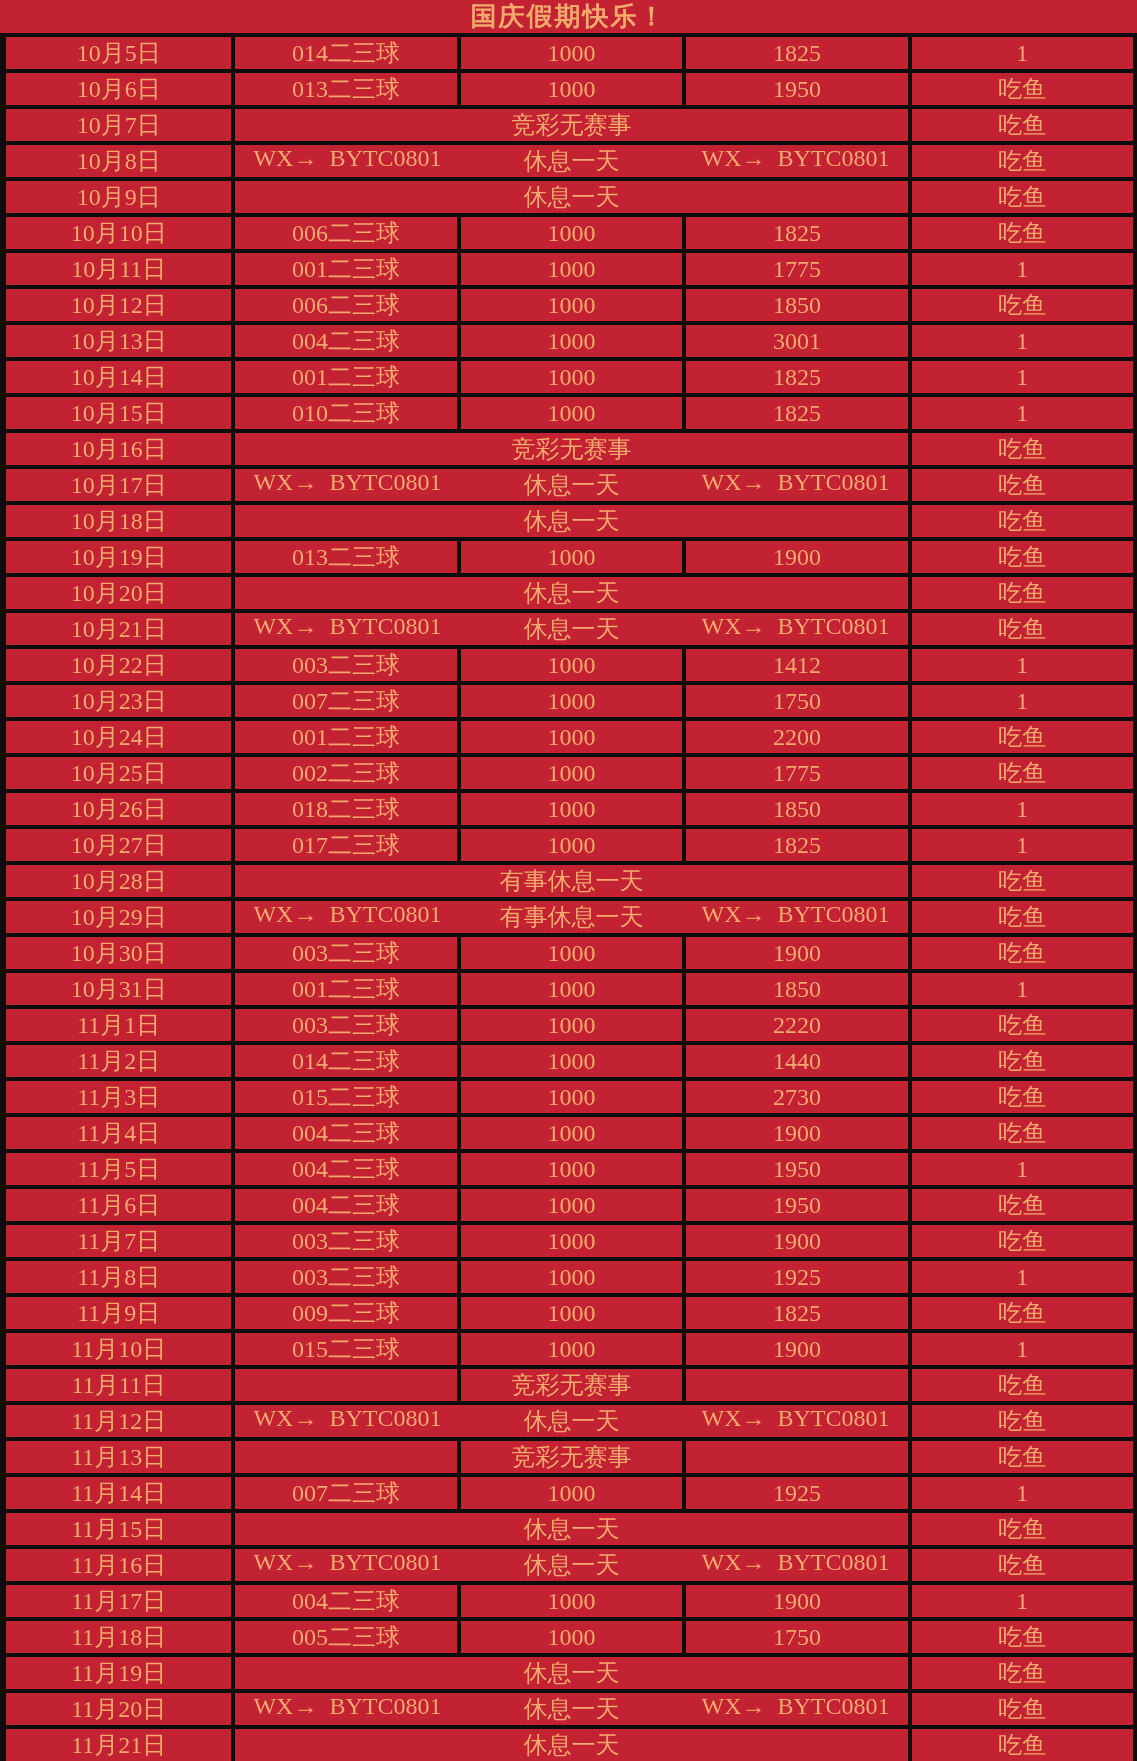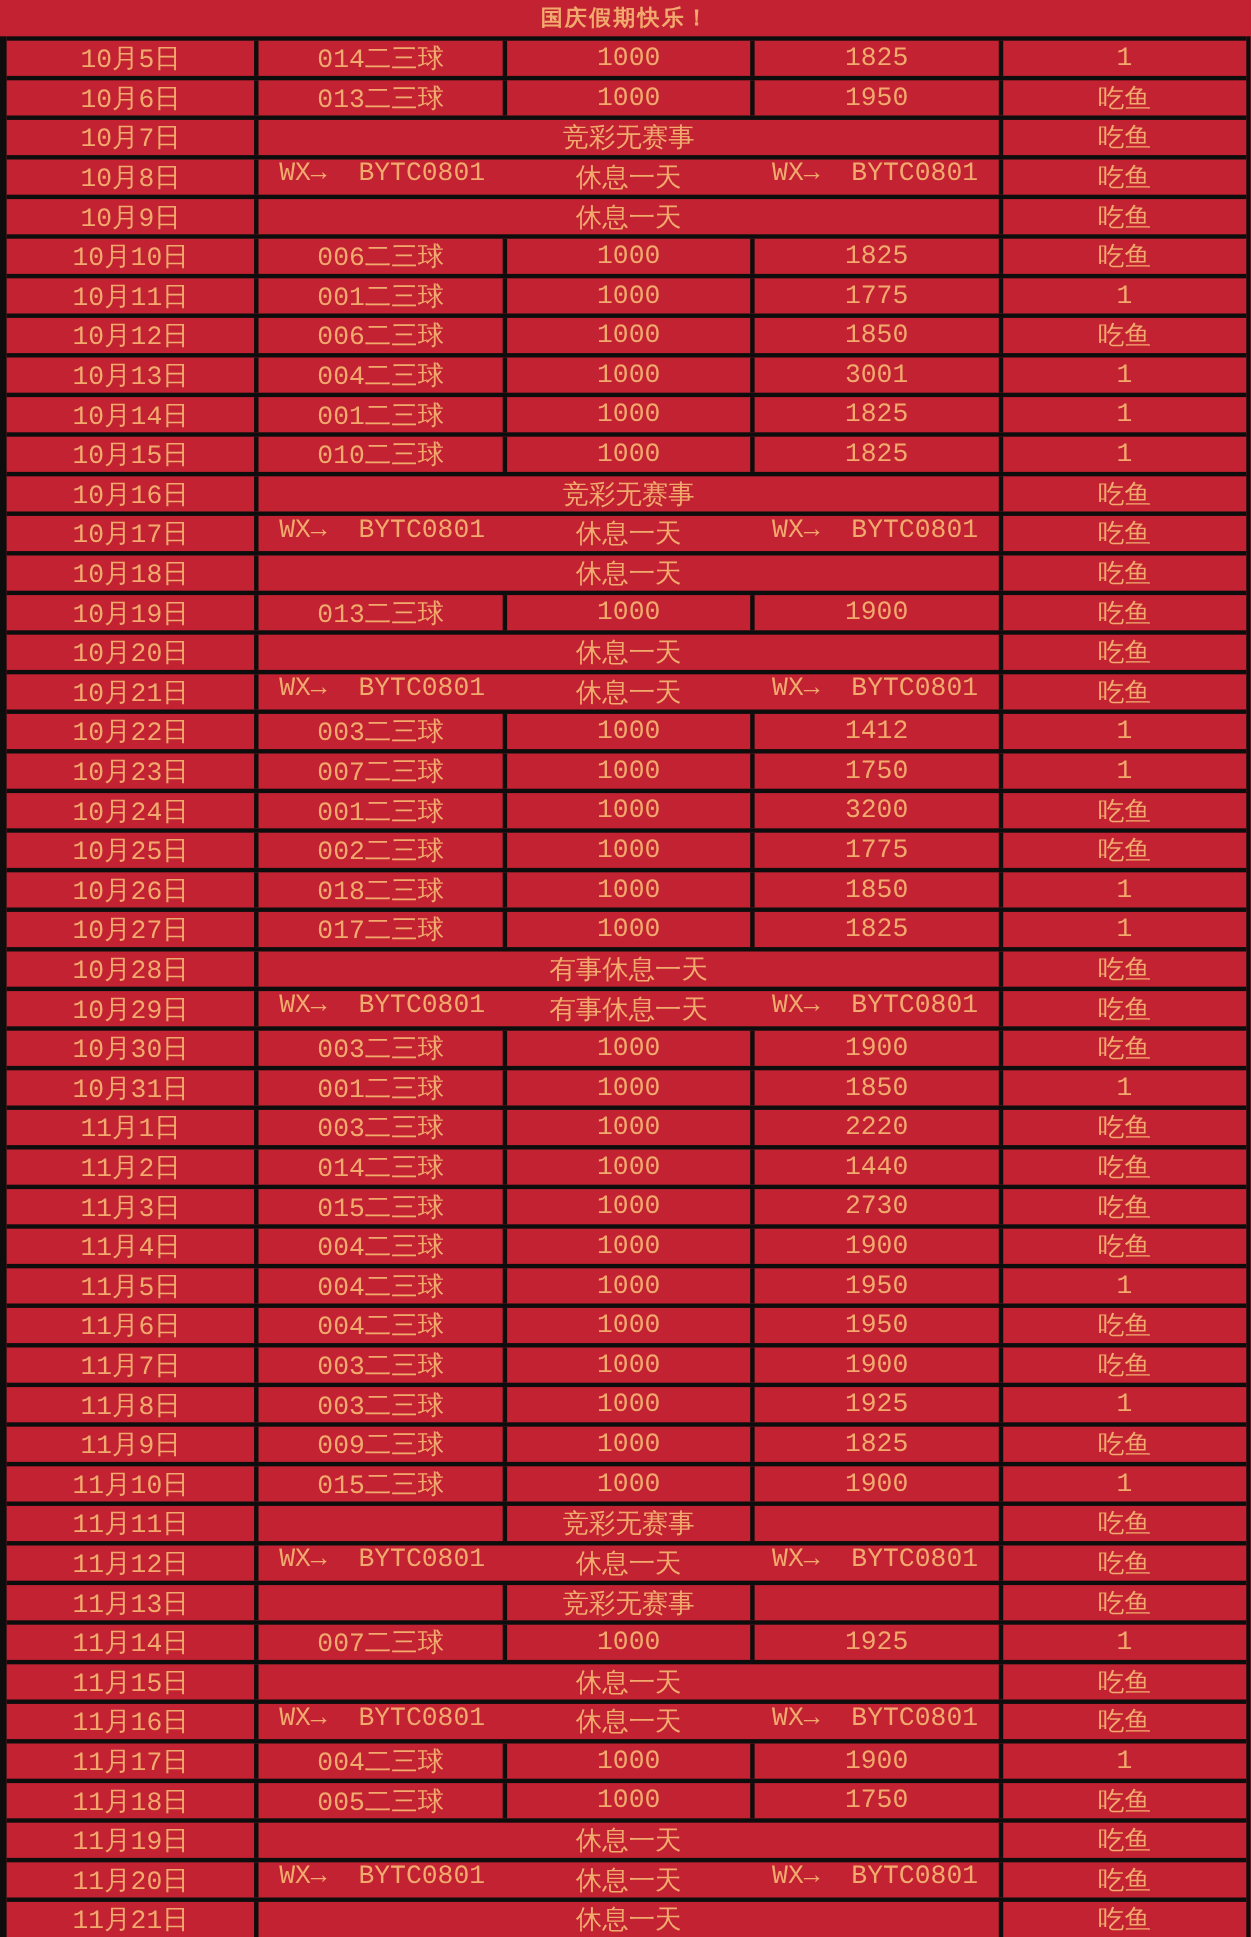--- a/index.html
+++ b/index.html
@@ -10,35 +10,34 @@
     overflow: hidden;
     background: var(--red, #c22231);
     font-family: "Liberation Serif", "DejaVu Serif", serif;
   }
   .title-bar {
     height: 33px;
     display: flex;
     align-items: center;
     justify-content: center;
     color: var(--gold, #f2a96e);
-    font-size: 20px;
+    font-size: 26px;
     font-weight: bold;
     letter-spacing: 2px;
     border-radius: 13px;
   }
   .record-table {
     border-left: 6px solid var(--border, #0d0d0d);
     border-right: 4px solid var(--border, #0d0d0d);
   }
   .row {
     display: grid;
     grid-template-columns: repeat(5, 1fr);
     border-top: 4px solid var(--border, #0d0d0d);
     height: 32px;
-    font-family: Liberation Mono, monospace;
   }
   .cell {
     display: flex;
     align-items: center;
     justify-content: center;
     color: var(--gold, #f2a96e);
     font-size: 24px;
     white-space: pre;
     overflow: hidden;
   }
@@ -166,21 +165,21 @@
       <div class="cell">10月23日</div>
       <div class="cell bl">007二三球</div>
       <div class="cell bl">1000</div>
       <div class="cell bl">1750</div>
       <div class="cell bl">1</div>
     </div>
     <div class="row">
       <div class="cell">10月24日</div>
       <div class="cell bl">001二三球</div>
       <div class="cell bl">1000</div>
-      <div class="cell bl">3200</div>
+      <div class="cell bl">2200</div>
       <div class="cell bl">吃鱼</div>
     </div>
     <div class="row">
       <div class="cell">10月25日</div>
       <div class="cell bl">002二三球</div>
       <div class="cell bl">1000</div>
       <div class="cell bl">1775</div>
       <div class="cell bl">吃鱼</div>
     </div>
     <div class="row">

